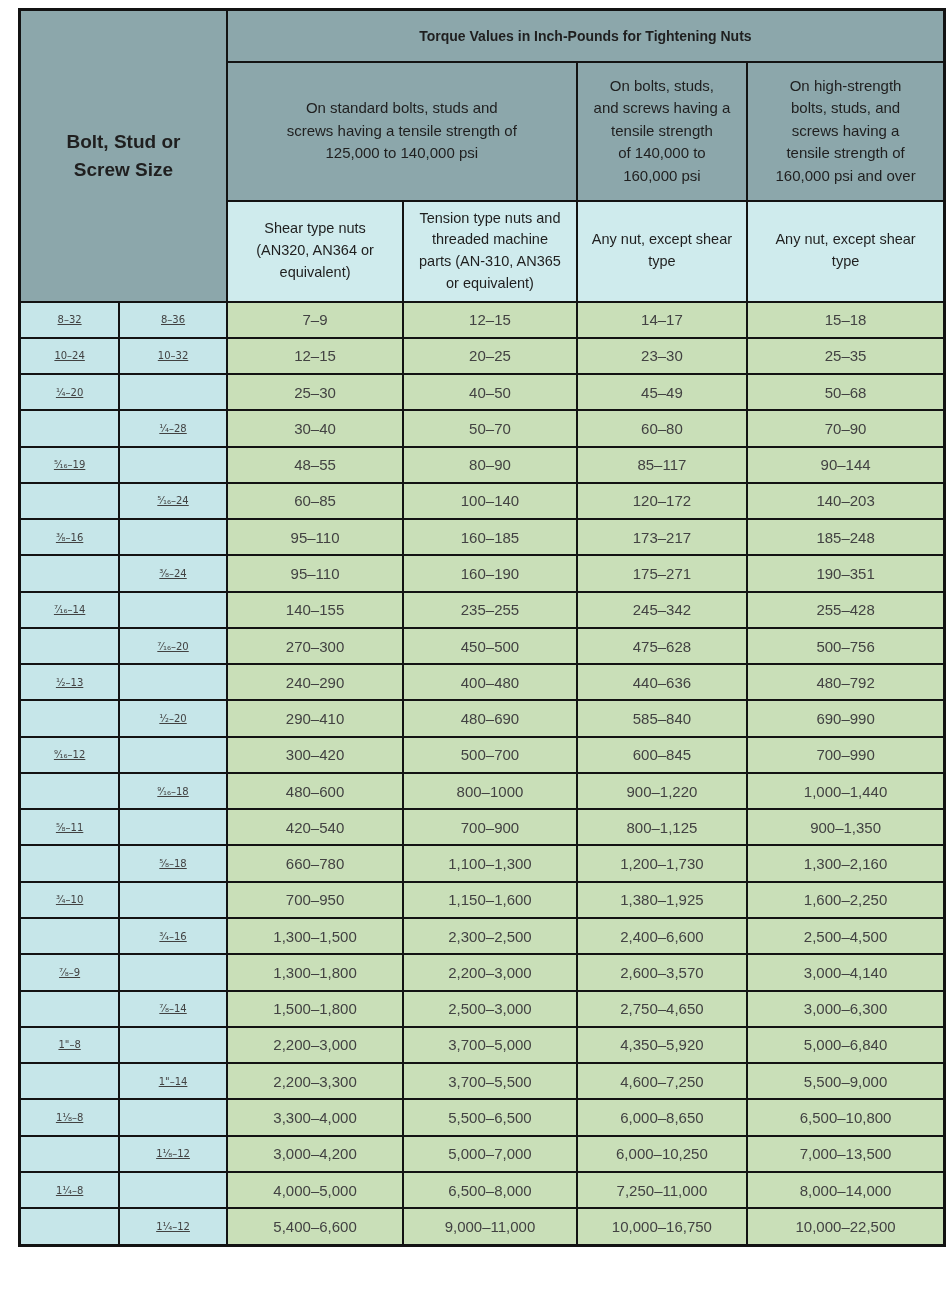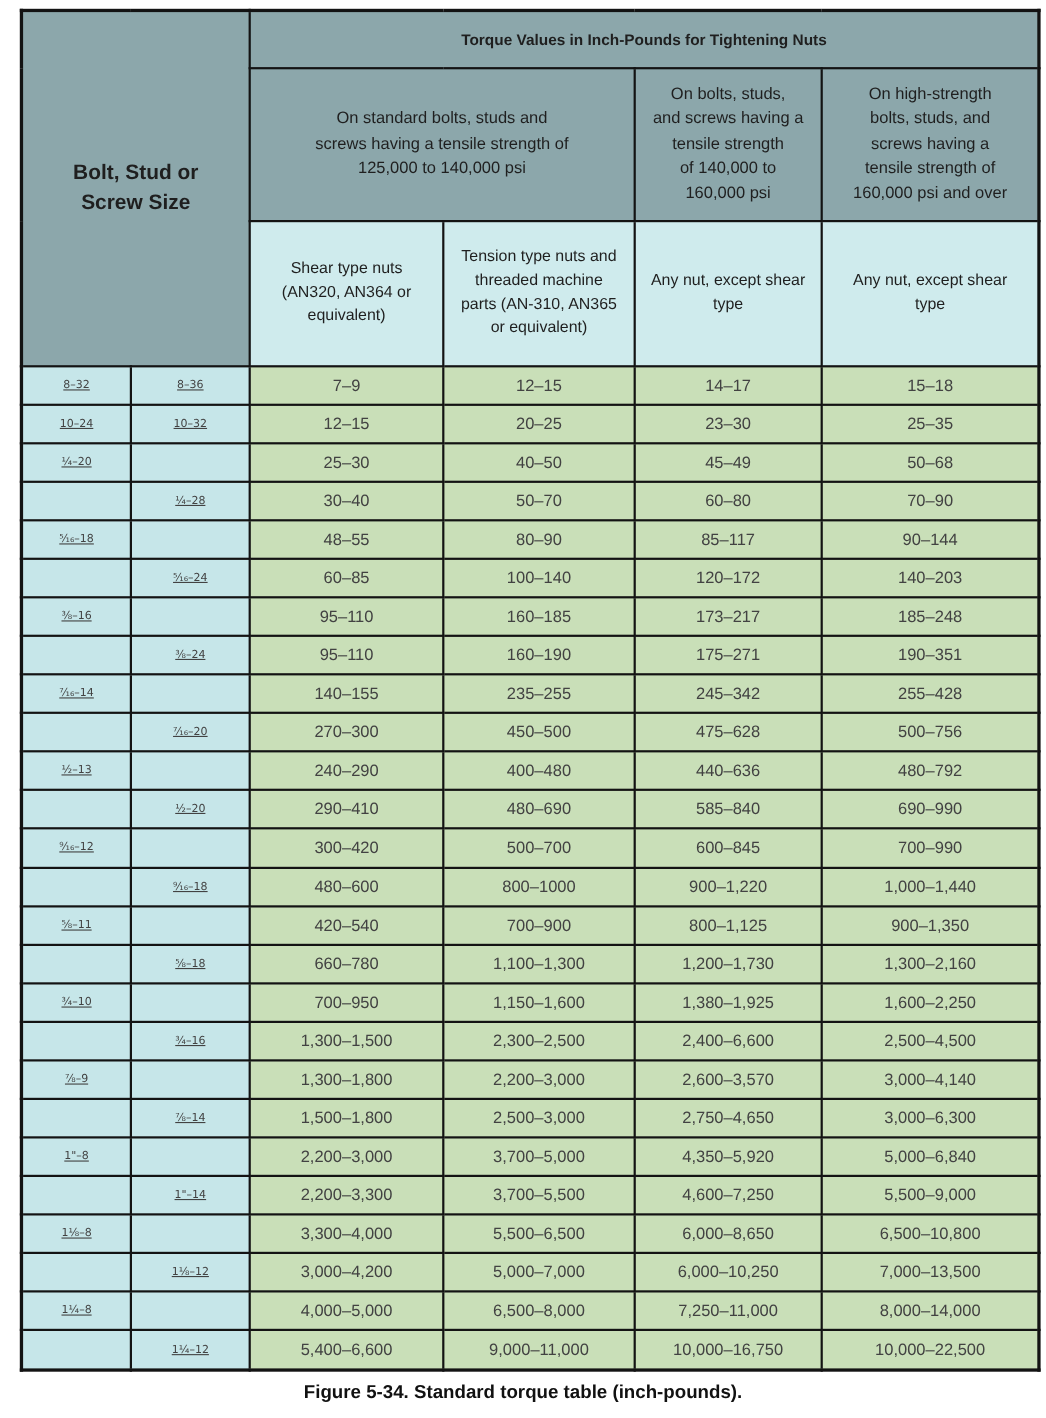--- a/index.html
+++ b/index.html
@@ -17,21 +17,21 @@
     border: 3px solid var(--border, #111);
   }
   th, td {
     border: 2px solid var(--border, #111);
     text-align: center; vertical-align: middle;
     padding: 0;
   }
 
   tr.r-title { height: 52px; }
   tr.r-group { height: 139px; }
-  tr.r-sub   { height: 132px; }
+  tr.r-sub   { height: 101px; }
 
   th.corner {
     background: var(--header-bg, #8ca7ab);
     color: var(--header-text, #1f1f1f);
     font-weight: bold; font-size: 19px; line-height: 1.45;
     white-space: pre-line;
   }
   th.title {
     background: var(--header-bg, #8ca7ab);
     color: var(--header-text, #1f1f1f);
@@ -144,21 +144,21 @@
   </tr>
         <tr>
     <td class="size"></td>
     <td class="size">¹⁄₄–28</td>
     <td class="val">30–40</td>
     <td class="val">50–70</td>
     <td class="val">60–80</td>
     <td class="val">70–90</td>
   </tr>
         <tr>
-    <td class="size">⁵⁄₁₆–18</td>
+    <td class="size">⁵⁄₁₆–19</td>
     <td class="size"></td>
     <td class="val">48–55</td>
     <td class="val">80–90</td>
     <td class="val">85–117</td>
     <td class="val">90–144</td>
   </tr>
         <tr>
     <td class="size"></td>
     <td class="size">⁵⁄₁₆–24</td>
     <td class="val">60–85</td>
@@ -322,14 +322,13 @@
     <td class="size"></td>
     <td class="size">1¹⁄₄–12</td>
     <td class="val">5,400–6,600</td>
     <td class="val">9,000–11,000</td>
     <td class="val">10,000–16,750</td>
     <td class="val">10,000–22,500</td>
   </tr>
       </tbody>
   </table>
 
-  <div class="caption">Figure 5-34. Standard torque table (inch-pounds).</div>
 </div>
 
 </body></html>

